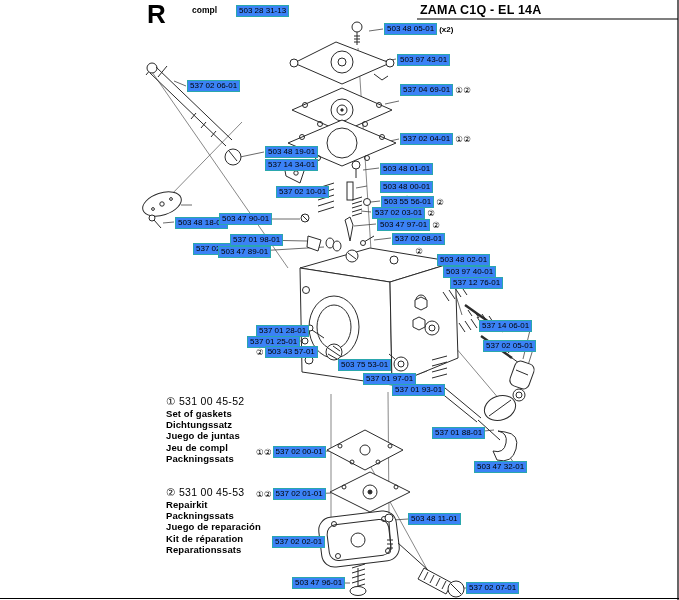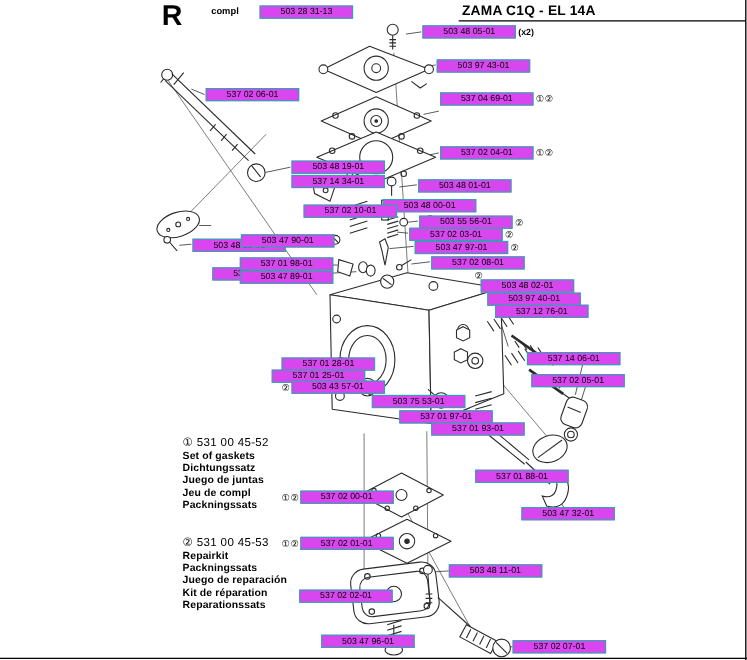--- a/index.html
+++ b/index.html
@@ -3,21 +3,21 @@
 <meta charset="utf-8">
 <style>
   html,body{margin:0;padding:0;background:#e8e8e8}
   .page{position:relative;width:679px;height:600px;background:#ffffff;overflow:hidden;
         font-family:"Liberation Sans",sans-serif;color:#000}
   svg.art{position:absolute;left:0;top:0}
   .corner{position:absolute;left:147px;top:0px;font-size:26px;font-weight:bold;line-height:28px}
   .compl{position:absolute;left:192px;top:5px;display:flex;align-items:flex-start;gap:19px;
          font-size:8.5px;font-weight:bold}
   .title{position:absolute;left:420px;top:3px;font-size:12.5px;font-weight:bold;letter-spacing:.2px;white-space:nowrap}
-  .code{display:inline-block;border:1.4px solid #2aa7ad;background:#d946ef;padding:0 18px;
+  .code{display:inline-block;border:1.4px solid #2aa7ad;background:#3b82f6;padding:0 2px;
         font-size:8px;font-weight:400;line-height:10px;white-space:nowrap}
   .part-label{position:absolute;display:flex;align-items:center;gap:2px;font-size:8px;white-space:nowrap}
   .badge{font-size:8.5px;line-height:9px;letter-spacing:-1px}
   .suffix{font-size:8px;font-weight:bold}
   .kit-block{position:absolute;font-size:9.5px}
   .kit-num{font-size:10.5px;font-weight:400;margin-bottom:1px;letter-spacing:.3px}
   .kit-name{font-weight:bold;line-height:11.2px;letter-spacing:.1px}
 </style>
 </head>
 <body>
@@ -251,21 +251,21 @@
         <span class="code">537 04 69-01</span>
         <span class="badge">① ②</span>
       </div>
       <div class="part-label" style="left: 400px; top: 133px;">
         <span class="code">537 02 04-01</span>
         <span class="badge">① ②</span>
       </div>
       <div class="part-label" style="left: 380px; top: 163px;">
         <span class="code">503 48 01-01</span>
       </div>
-      <div class="part-label" style="left: 348px; top: 181px; flex-direction: column;">
+      <div class="part-label" style="left: 380px; top: 181px; flex-direction: column;">
         <span class="code">503 48 00-01</span>
         <span class="badge">②</span>
       </div>
       <div class="part-label" style="left: 381px; top: 196px;">
         <span class="code">503 55 56-01</span>
         <span class="badge">②</span>
       </div>
       <div class="part-label" style="left: 372px; top: 207px;">
         <span class="code">537 02 03-01</span>
         <span class="badge">②</span>
@@ -292,21 +292,21 @@
       </div>
       <div class="part-label" style="left: 193px; top: 199px; margin-top: 44px;">
         <span class="code">537 02 11-01</span>
       </div>
       <div class="part-label" style="left: 175px; top: 217px;">
         <span class="code">503 48 18-01</span>
       </div>
       <div class="part-label" style="left: 219px; top: 213px;">
         <span class="code">503 47 90-01</span>
       </div>
-      <div class="part-label" style="left: 218px; top: 234px;">
+      <div class="part-label" style="left: 230px; top: 234px;">
         <span class="code">537 01 98-01</span>
       </div>
       <div class="part-label" style="left: 218px; top: 246px;">
         <span class="code">503 47 89-01</span>
       </div>
       <div class="part-label" style="left: 256px; top: 325px;">
         <span class="code">537 01 28-01</span>
       </div>
       <div class="part-label" style="left: 247px; top: 336px;">
         <span class="code">537 01 25-01</span>

